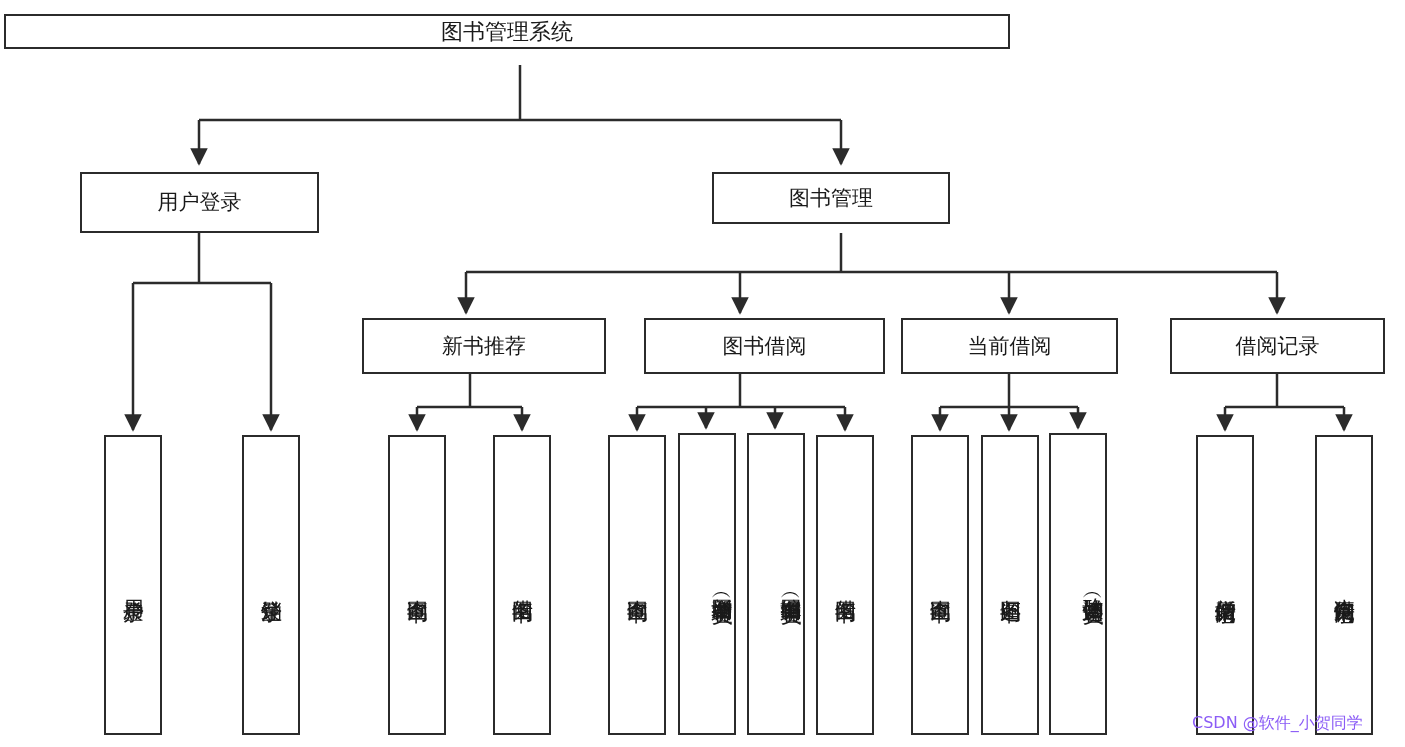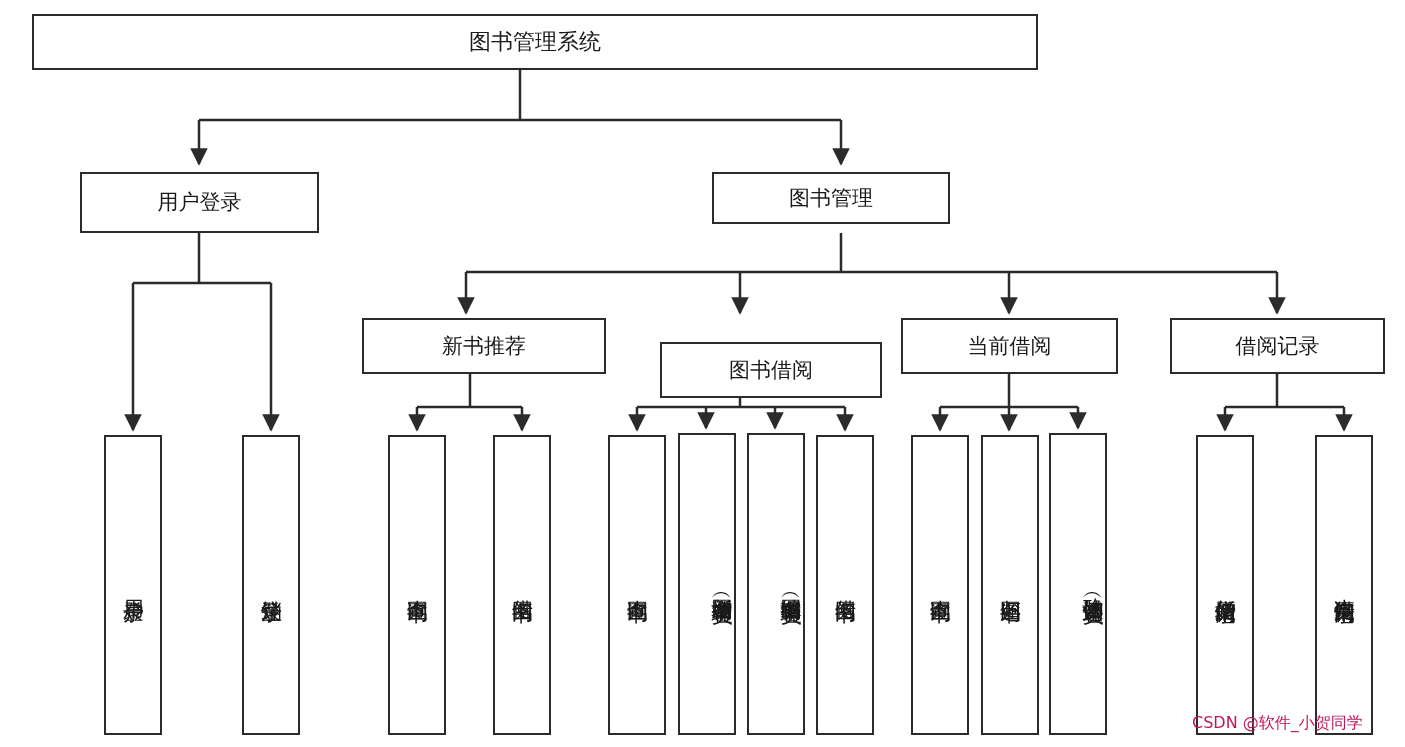--- a/index.html
+++ b/index.html
@@ -54,21 +54,21 @@
     padding-top: 6px;
   }
   #root-node {
     font-size: 22px;
   }
   #watermark {
     position: absolute;
     left: 1192px;
     top: 713px;
     font-size: 16px;
-    color: #be185d;
+    color: #8b5cf6;
     white-space: nowrap;
     z-index: 3;
     font-family: "DejaVu Sans", "Liberation Sans", sans-serif;
   }
 </style>
 </head>
 <body>
 
 <div id="canvas">
 
@@ -115,29 +115,29 @@
       <path d="M 1009,407 L 1009,430" marker-end="url(#arrow)"></path>
       <path d="M 1078,407 L 1078,428" marker-end="url(#arrow)"></path>
 
       <path d="M 1277,374 L 1277,407"></path>
       <path d="M 1225,407 L 1344,407"></path>
       <path d="M 1225,407 L 1225,430" marker-end="url(#arrow)"></path>
       <path d="M 1344,407 L 1344,430" marker-end="url(#arrow)"></path>
     </g>
   </svg>
 
-  <div class="node horiz" id="root-node" style="left:32px; top:14px; width:1006px; height:56px;">图书管理系统</div>
+  <div class="node horiz" id="root-node" style="left:4px; top:14px; width:1006px; height:35px;">图书管理系统</div>
 
   <div class="node horiz" style="left:80px; top:172px; width:239px; height:61px;">用户登录</div>
 
   <div class="node horiz" style="left:712px; top:172px; width:238px; height:52px;">图书管理</div>
 
   <div class="node horiz" style="left:362px; top:318px; width:244px; height:56px;">新书推荐</div>
 
-  <div class="node horiz" style="left:660px; top:318px; width:222px; height:56px;margin-top:24px;">图书借阅</div>
+  <div class="node horiz" style="left:644px; top:318px; width:241px; height:56px;">图书借阅</div>
 
   <div class="node horiz" style="left:1170px; top:318px; width:215px; height:56px;">借阅记录</div>
 
   <div class="node horiz" style="left:901px; top:318px; width:217px; height:56px;">当前借阅</div>
 
   <div class="node vert" style="left:104px; top:435px; width:58px; height:300px;">用户登录</div>
 
   <div class="node vert" style="left:242px; top:435px; width:58px; height:300px;">注销登录</div>
 
   <div class="node vert" style="left:388px; top:435px; width:58px; height:300px;">查询图书</div>

